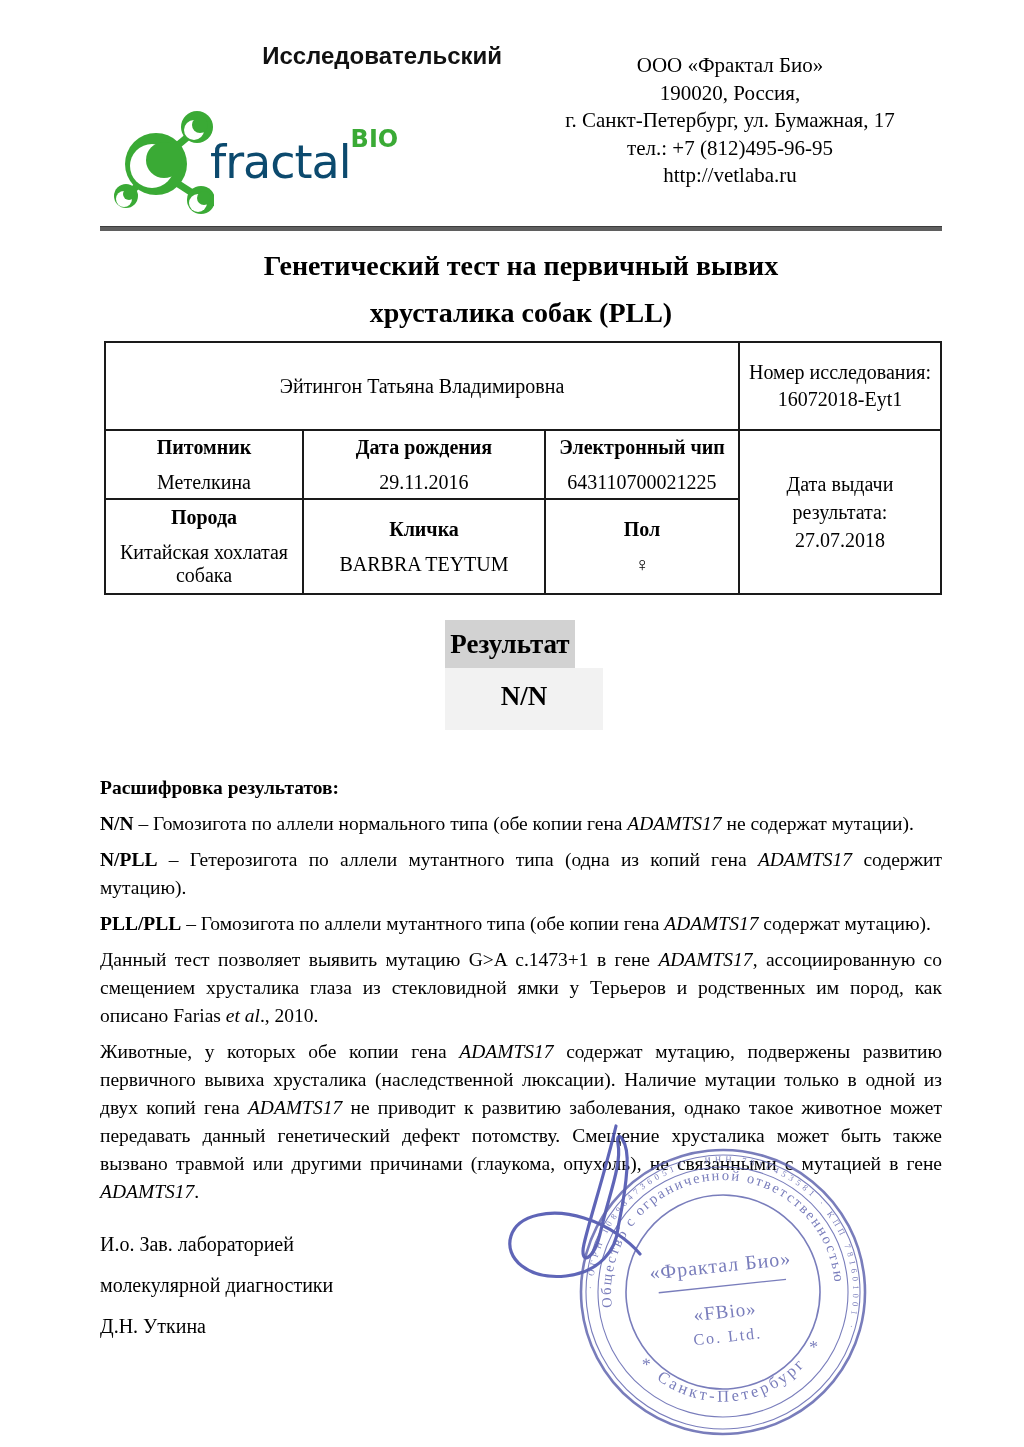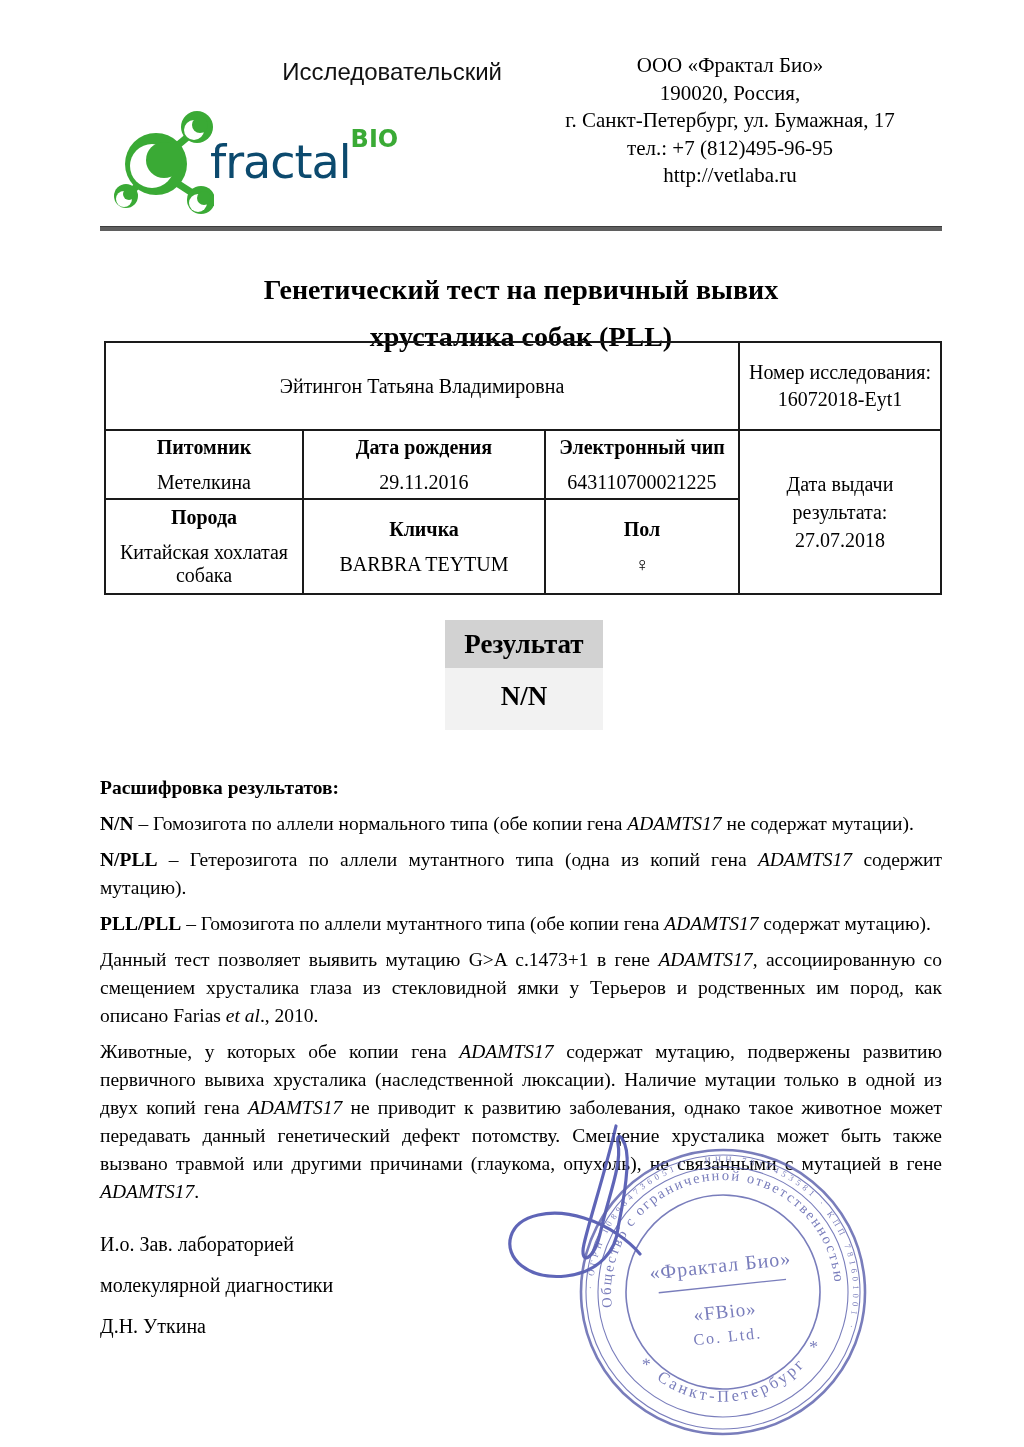--- a/index.html
+++ b/index.html
@@ -1,48 +1,48 @@
 <!DOCTYPE html>
 <html><head>
 <meta charset="utf-8">
 <style>
   html,body{margin:0;padding:0;background:#888;}
   .page{position:relative;width:1024px;height:1447px;margin:0 auto;background:#ffffff;
         font-family:"Liberation Serif",serif;color:#000;overflow:hidden;}
 
   
-  .org-left-name{position:absolute;left:250px;top:56px;width:252px;text-align:right;
-    font-family:"Liberation Sans",sans-serif;font-weight:normal;font-size:24px;line-height:32px;color:#111;}
+  .org-left-name{position:absolute;left:250px;top:40px;width:252px;text-align:right;
+    font-family:"Liberation Sans",sans-serif;font-weight:bold;font-size:24px;line-height:32px;color:#111;}
   .logo{position:absolute;left:114px;top:106px;display:flex;align-items:center;}
   .logo-text{font-family:"DejaVu Sans",sans-serif;font-size:46px;font-weight:500;color:#0c4a6e;
     letter-spacing:-1px;margin-left:-4px;line-height:1;}
   .logo-sup{font-family:"DejaVu Sans",sans-serif;font-size:24px;font-weight:bold;color:#3aaa35;
     vertical-align:top;position:relative;top:-14px;letter-spacing:0;}
   .org-right{position:absolute;left:520px;top:52px;width:420px;text-align:center;
     font-size:21px;line-height:27.5px;}
   .head-rule{position:absolute;left:100px;top:226px;width:842px;height:4px;
     background:#5f5f5f;border-top:1px solid #3c3c3c;}
 
   
   .doc-title{position:absolute;left:100px;top:242px;width:842px;text-align:center;
-    font-size:28px;font-weight:bold;line-height:47px;margin-top:24px;}
+    font-size:28px;font-weight:bold;line-height:47px;}
 
   
   .info-table{position:absolute;left:104px;top:341px;width:836px;border-collapse:collapse;
     table-layout:fixed;font-size:20px;}
   .info-table td{border:2px solid #1a1a1a;text-align:center;vertical-align:middle;padding:0 6px;}
   .info-table .lbl{font-weight:bold;margin-bottom:12px;}
   .info-table .owner-row td{height:86px;}
   .info-table .r2 td{height:67px;}
   .info-table .r3 td{height:93px;}
   .num-cell div{line-height:27px;}
   .issue-cell div{line-height:28px;}
 
   
-  .result-header{position:absolute;left:445px;top:620px;width:158px;height:48px;background:#d2d2d2;
+  .result-header{position:absolute;left:445px;top:620px;width:130px;height:48px;background:#d2d2d2;
     font-size:27px;font-weight:bold;text-align:center;line-height:48px;}
   .result-value{position:absolute;left:445px;top:668px;width:158px;height:62px;background:#f2f2f2;
     font-size:27px;font-weight:bold;text-align:center;line-height:56px;}
 
   
   .interp{position:absolute;left:100px;top:774px;width:842px;font-size:19.5px;line-height:28px;}
   .interp-heading{font-weight:bold;margin:0 0 14px 0;}
   .interp p{margin:0 0 8px 0;text-align:justify;}
 
   

